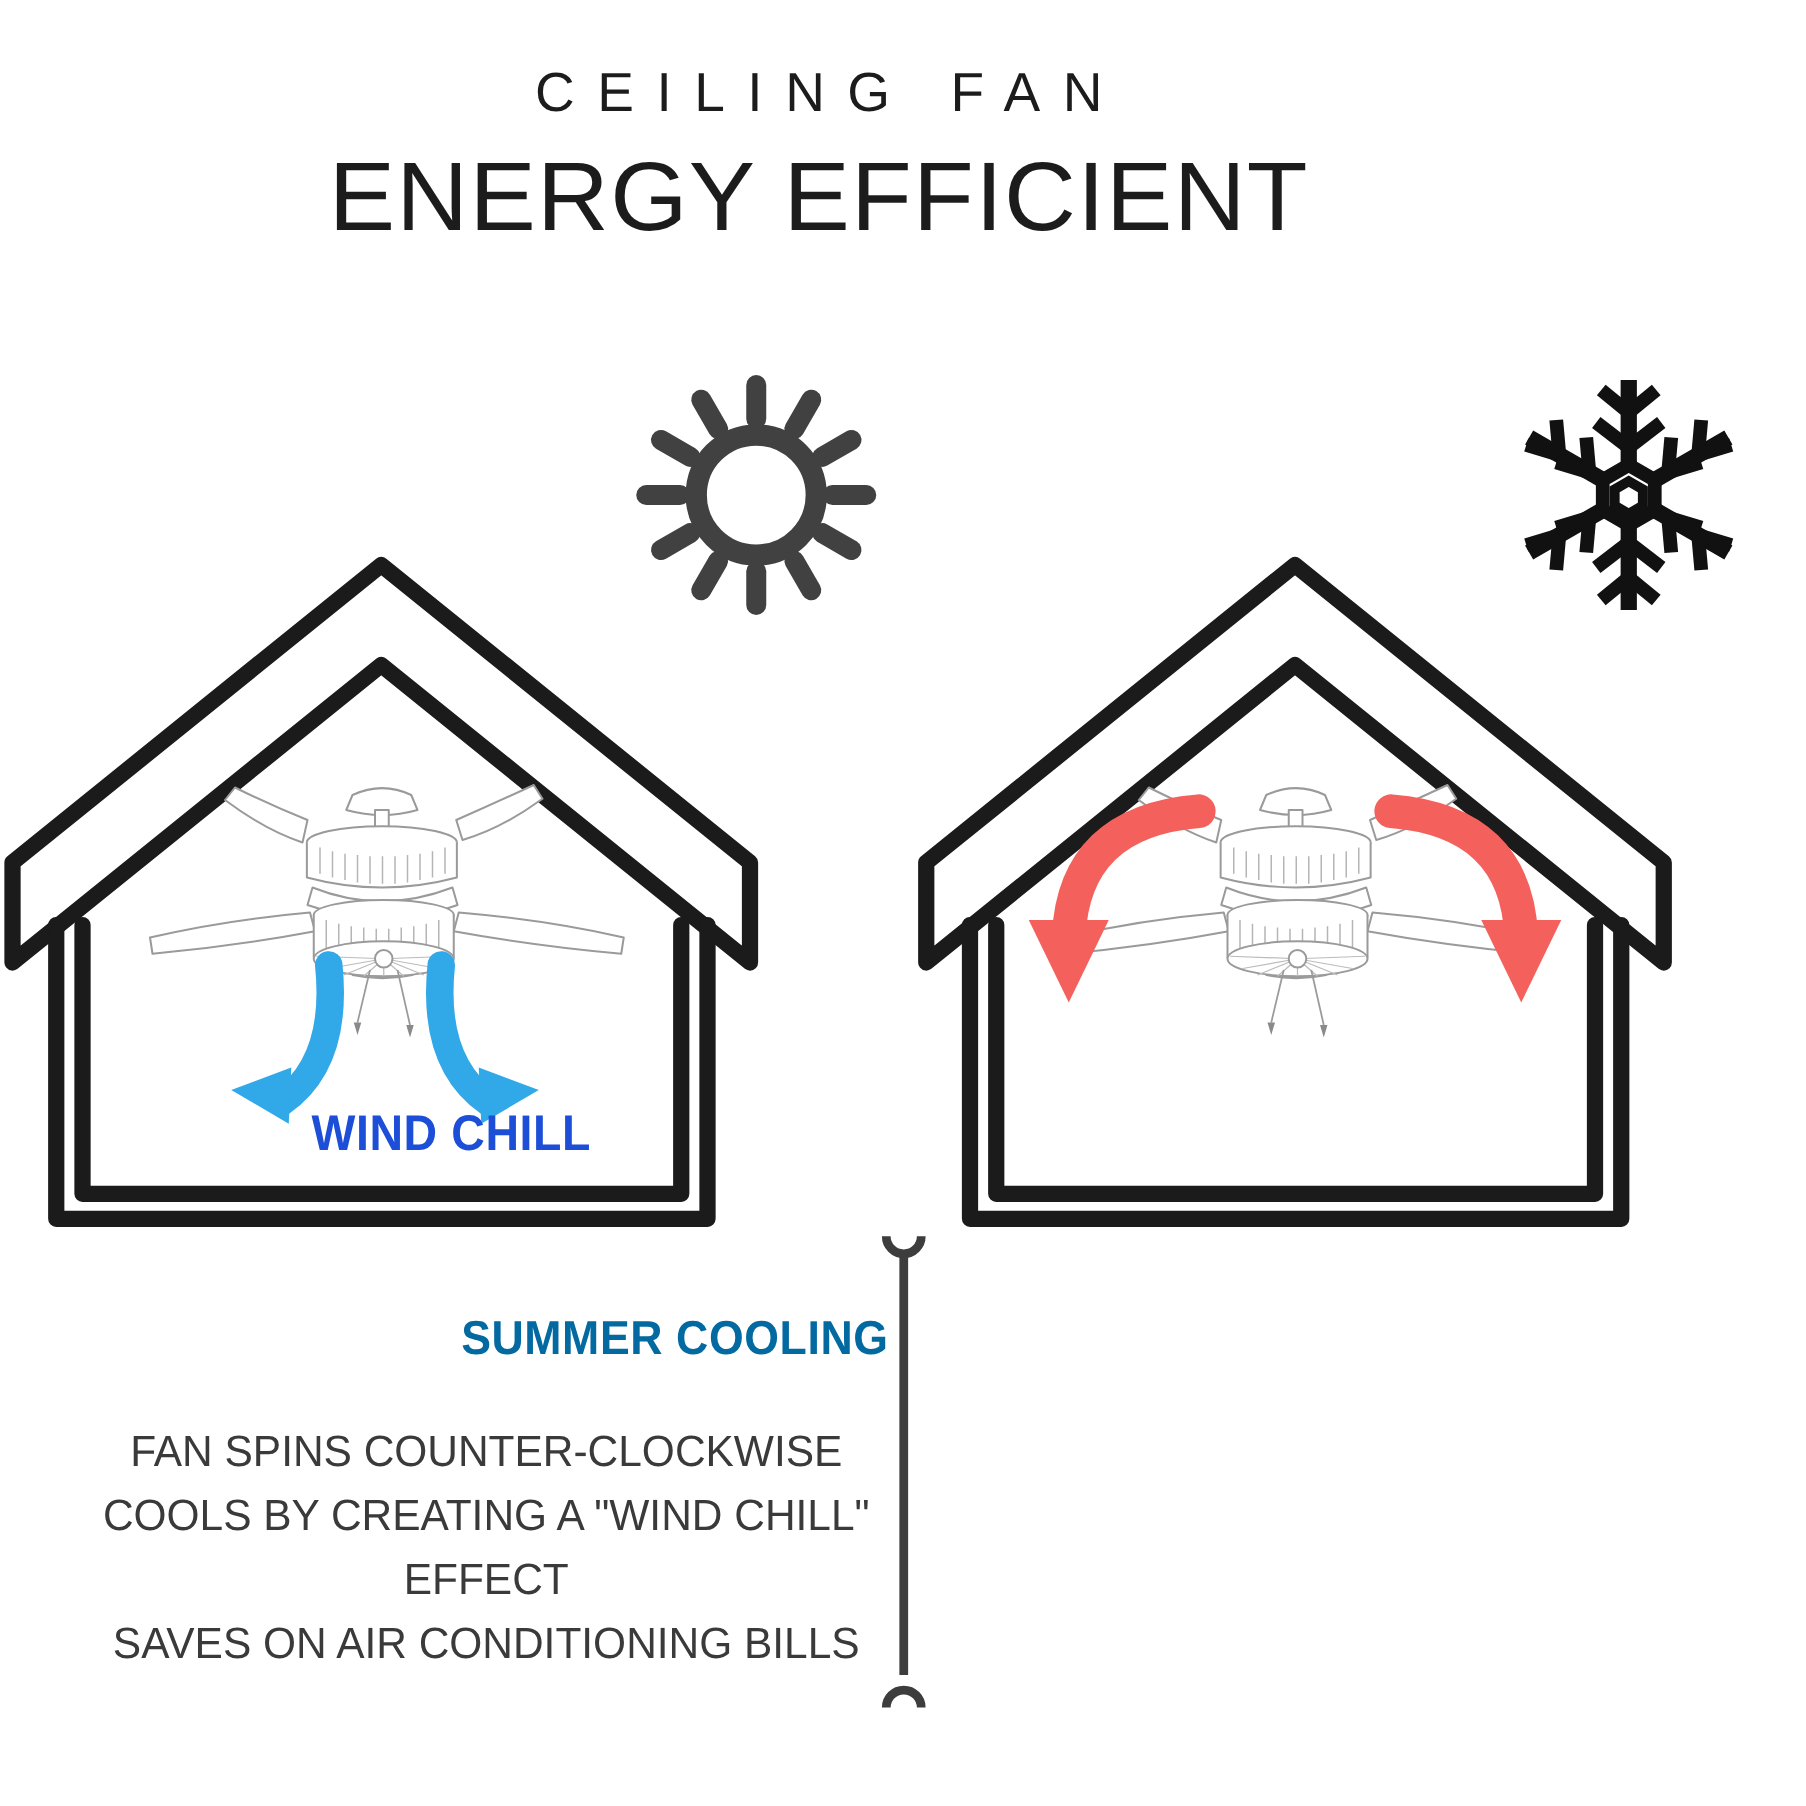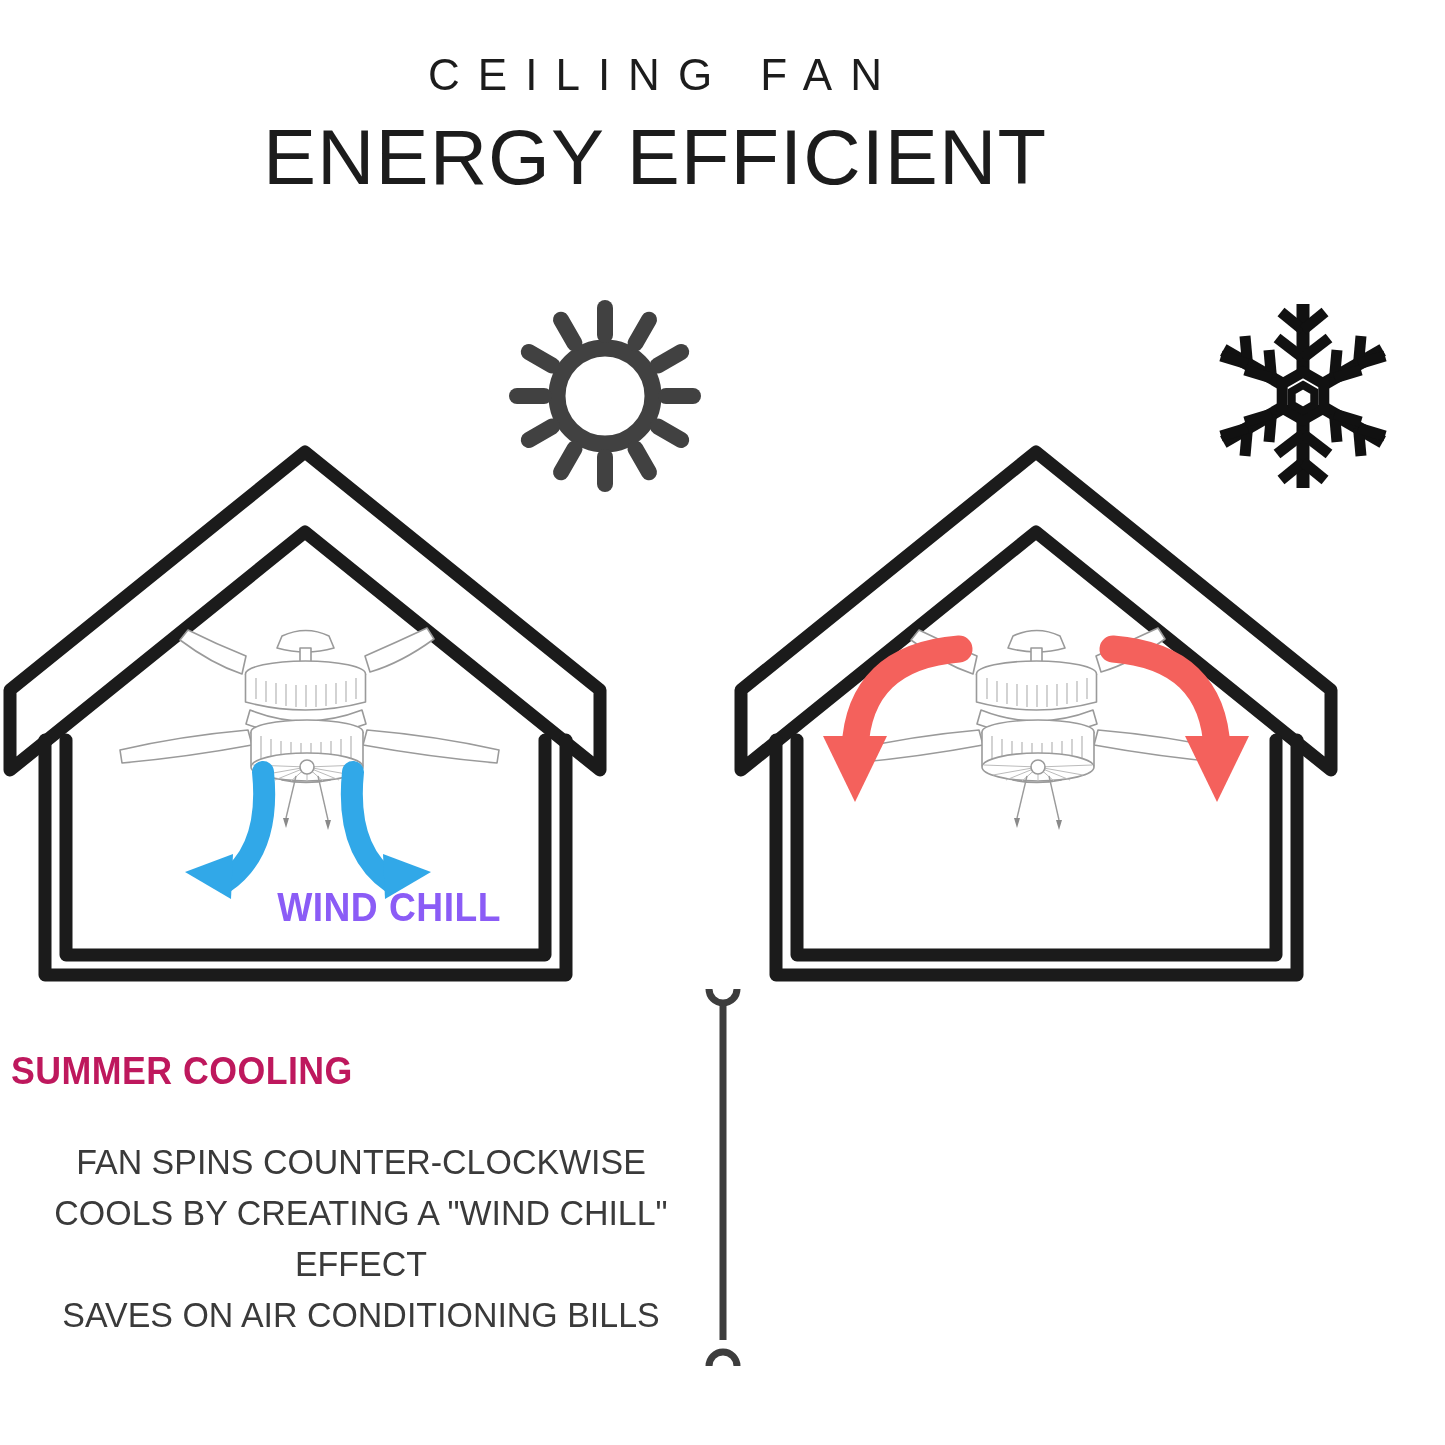--- a/index.html
+++ b/index.html
@@ -36,33 +36,33 @@
   .col-right .weather-icon{left:480px;}
 
   .house-wrap{position:absolute;top:440px;left:0;width:722px;height:560px;}
 
   .scene-label{
     position:absolute;
     width:100%;text-align:center;
     font-weight:bold;font-size:40px;letter-spacing:0.5px;
     line-height:1.14;
   }
-  .scene-label.blue{top:885px;color:#8b5cf6;padding-left:28px;}
+  .scene-label.blue{top:885px;color:#1d4ed8;}
   .scene-label.red{top:833px;color:#f4615c;}
   .scene-label .sl-line{display:block;transform:scaleX(.93);}
 
   
   .section-head{
-    position:absolute;top:1050px;width:100%;text-align:left;
-    font-size:38px;font-weight:bold;letter-spacing:0.5px;color:#be185d;
+    position:absolute;top:1050px;width:100%;text-align:right;
+    font-size:38px;font-weight:bold;letter-spacing:0.5px;color:#0369a1;
   }
   .section-head span{display:inline-block;transform:scaleX(.94);}
   .section-body{
     position:absolute;top:1136px;width:100%;text-align:center;
-    font-size:35px;font-weight:300;line-height:1.46;color:#3a3a3a;
+    font-size:35px;font-weight:300;line-height:1.46;color:#3a3a3a;padding-left:28px;
   }
   .section-body .bl{display:block;transform:scaleX(.97);white-space:nowrap;}
 
   
   .divider{position:absolute;left:699px;top:985px;width:48px;height:385px;}
 
   svg{display:block;overflow:visible;}
 </style>
 </head>
 <body>

